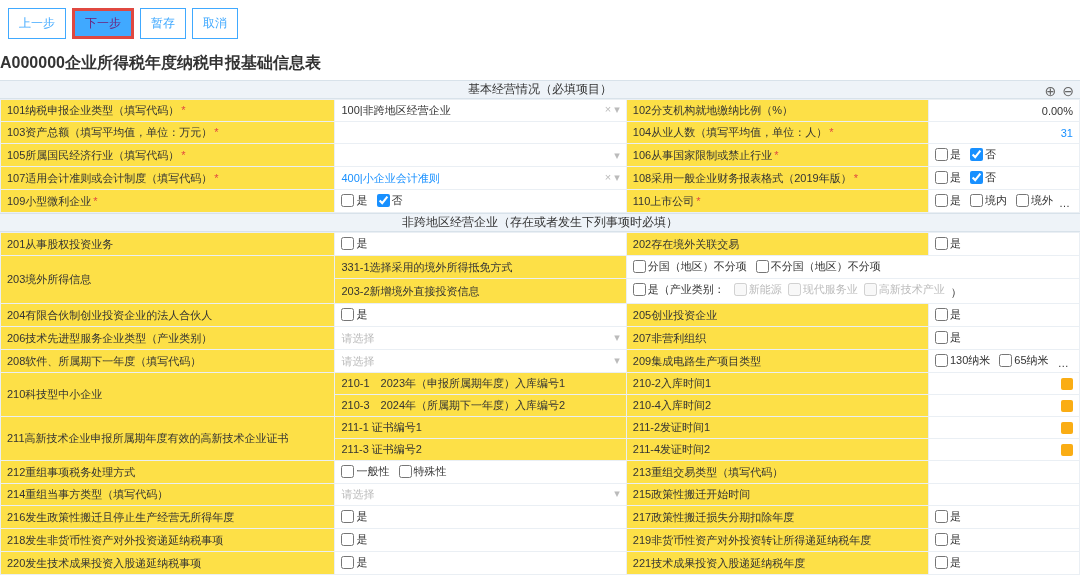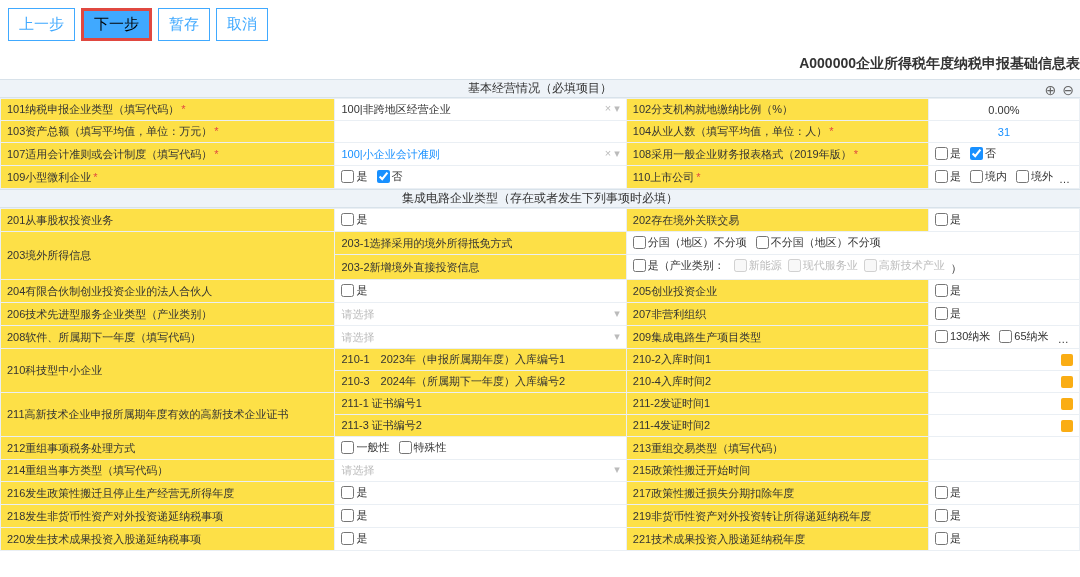--- a/index.html
+++ b/index.html
@@ -1,27 +1,27 @@
 <!DOCTYPE html>
 <html><head>
 <meta charset="utf-8">
 <style>
 * { margin:0; padding:0; box-sizing:border-box; }
 body { font-family:"Microsoft YaHei","PingFang SC",sans-serif; font-size:12px; color:#333; background:#fff; }
 .toolbar { padding:8px; display:flex; gap:6px; }
-.btn { border:1px solid #40a9ff; background:#fff; color:#40a9ff; padding:4px 10px; cursor:pointer; font-size:15px; }
-.btn-primary { background:#40a9ff; color:#000000; border:3px solid #e04840; }
-.title { text-align:right; font-weight:bold; padding:6px 0; font-size:14px; }
+.btn { border:1px solid #40a9ff; background:#fff; color:#40a9ff; padding:4px 10px; cursor:pointer; font-size:12px; }
+.btn-primary { background:#40a9ff; color:#701a75; border:3px solid #e04840; }
+.title { text-align:left; font-weight:bold; padding:6px 0; font-size:16px; }
 .section-bar { background:#eef3f8; border-top:1px solid #d8e2ea; border-bottom:1px solid #d8e2ea; text-align:center; padding:0 0; position:relative; font-size:12px; }
 .section-bar .tools { position:absolute; right:6px; top:2px; display:flex; gap:6px; color:#666; font-size:14px; }
 table { width:100%; border-collapse:collapse; table-layout:fixed; }
 td { border:1px solid #eaeff4; padding:3px 6px; height:22px; vertical-align:middle; font-size:11px; overflow:hidden; white-space:nowrap; text-overflow:ellipsis; }
 td.label { background:#fde047; color:#333; }
 td.value { background:#fff; }
-td.value-right { text-align:center; }
+td.value-right { text-align:right; }
 .req { color:#e04840; margin-left:2px; }
 .blue { color:#1890ff; }
 .cb { display:inline-flex; align-items:center; gap:2px; margin-right:6px; }
 .cb input { accent-color:#1890ff; }
 .placeholder { color:#bbb; }
 .clear-x { color:#bbb; float:right; }
 .caret { color:#bbb; float:right; }
 .orange-dot { display:inline-block; width:12px; height:12px; background:#faad14; border-radius:2px; float:right; }
 </style>
 </head>
@@ -58,46 +58,63 @@
  <td class="label"><span>102分支机构就地缴纳比例（%）</span></td>
  <td class="value value-right">0.00%</td>
 </tr>
 <tr>
  <td class="label"><span>103资产总额（填写平均值，单位：万元）</span><span class="req">*</span></td>
  <td class="value value-right blue"></td>
  <td class="label"><span>104从业人数（填写平均值，单位：人）</span><span class="req">*</span></td>
  <td class="value value-right blue">31</td>
 </tr>
 <tr>
- <td class="label"><span>107适用会计准则或会计制度（填写代码）</span><span class="req">*</span></td>
- <td class="value blue"><span>100|小企业会计准则</span><span class="clear-x">× ▾</span></td>
- <td class="label"><span>108采用一般企业财务报表格式（2019年版）</span><span class="req">*</span></td>
+ <td class="label"><span>105所属国民经济行业（填写代码）</span><span class="req">*</span></td>
+ <td class="value">
+          <span class="caret">▾</span>
+        </td>
+ <td class="label"><span>106从事国家限制或禁止行业</span><span class="req">*</span></td>
  <td class="value">
    <label class="cb">
             <input type="checkbox" style="">
             <span>是</span>
           </label>
    <label class="cb">
             <input type="checkbox" checked="" style="">
             <span>否</span>
           </label>
  </td>
 </tr>
 <tr>
- <td class="label"><span>109小型微利企业</span><span class="req">*</span></td>
+ <td class="label"><span>107适用会计准则或会计制度（填写代码）</span><span class="req">*</span></td>
+ <td class="value blue"><span>400|小企业会计准则</span><span class="clear-x">× ▾</span></td>
+ <td class="label"><span>108采用一般企业财务报表格式（2019年版）</span><span class="req">*</span></td>
  <td class="value">
    <label class="cb">
             <input type="checkbox" style="">
             <span>是</span>
           </label>
    <label class="cb">
             <input type="checkbox" checked="" style="">
             <span>否</span>
           </label>
  </td>
+</tr>
+<tr>
+ <td class="label"><span>109小型微利企业</span><span class="req">*</span></td>
+ <td class="value">
+   <label class="cb">
+            <input type="checkbox" style="">
+            <span>是</span>
+          </label>
+   <label class="cb">
+            <input type="checkbox" checked="" style="">
+            <span>否</span>
+          </label>
+ </td>
  <td class="label"><span>110上市公司</span><span class="req">*</span></td>
  <td class="value" style="white-space:nowrap">
    <label class="cb">
             <input type="checkbox" style="">
             <span>是</span>
           </label>
    <label class="cb">
             <input type="checkbox" style="">
             <span>境内</span>
           </label>
@@ -107,21 +124,21 @@
           </label>
    <label class="cb">
             <input type="checkbox" checked="" style="">
             <span>否</span>
           </label>
  </td>
 </tr>
 </tbody>
   </table>
 
-<div class="section-bar">集成电路企业类型（存在或者发生下列事项时必填）</div>
+<div class="section-bar">非跨地区经营企业（存在或者发生下列事项时必填）</div>
 
 <table>
 <colgroup>
       <col style="width:31%">
       <col style="width:11%">
       <col style="width:16%">
       <col style="width:28%">
       <col style="width:14%">
     </colgroup>
 <tbody>
@@ -132,21 +149,21 @@
             <span>是</span>
           </label></td>
  <td class="label">202存在境外关联交易</td>
  <td class="value"><label class="cb">
             <input type="checkbox" style="">
             <span>是</span>
           </label></td>
 </tr>
 <tr>
  <td class="label" rowspan="2">203境外所得信息</td>
- <td class="label" colspan="2">203-1选择采用的境外所得抵免方式</td>
+ <td class="label" colspan="2">331-1选择采用的境外所得抵免方式</td>
  <td class="value" colspan="2">
    <label class="cb">
             <input type="checkbox" style="">
             <span>分国（地区）不分项</span>
           </label>
    <label class="cb">
             <input type="checkbox" style="">
             <span>不分国（地区）不分项</span>
           </label>
  </td>

